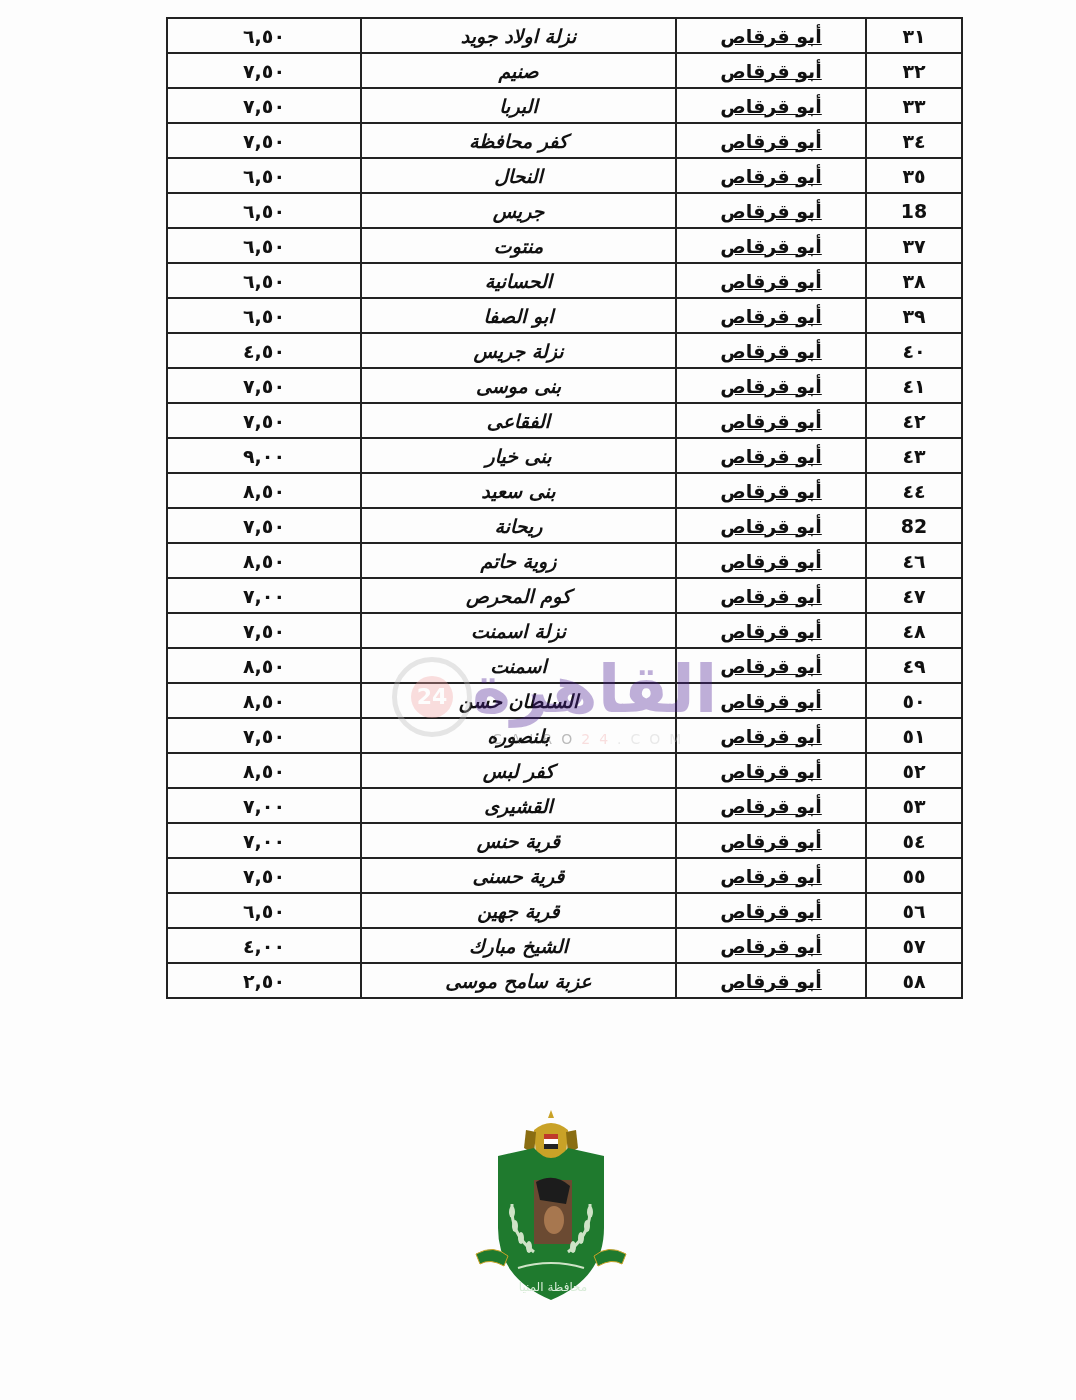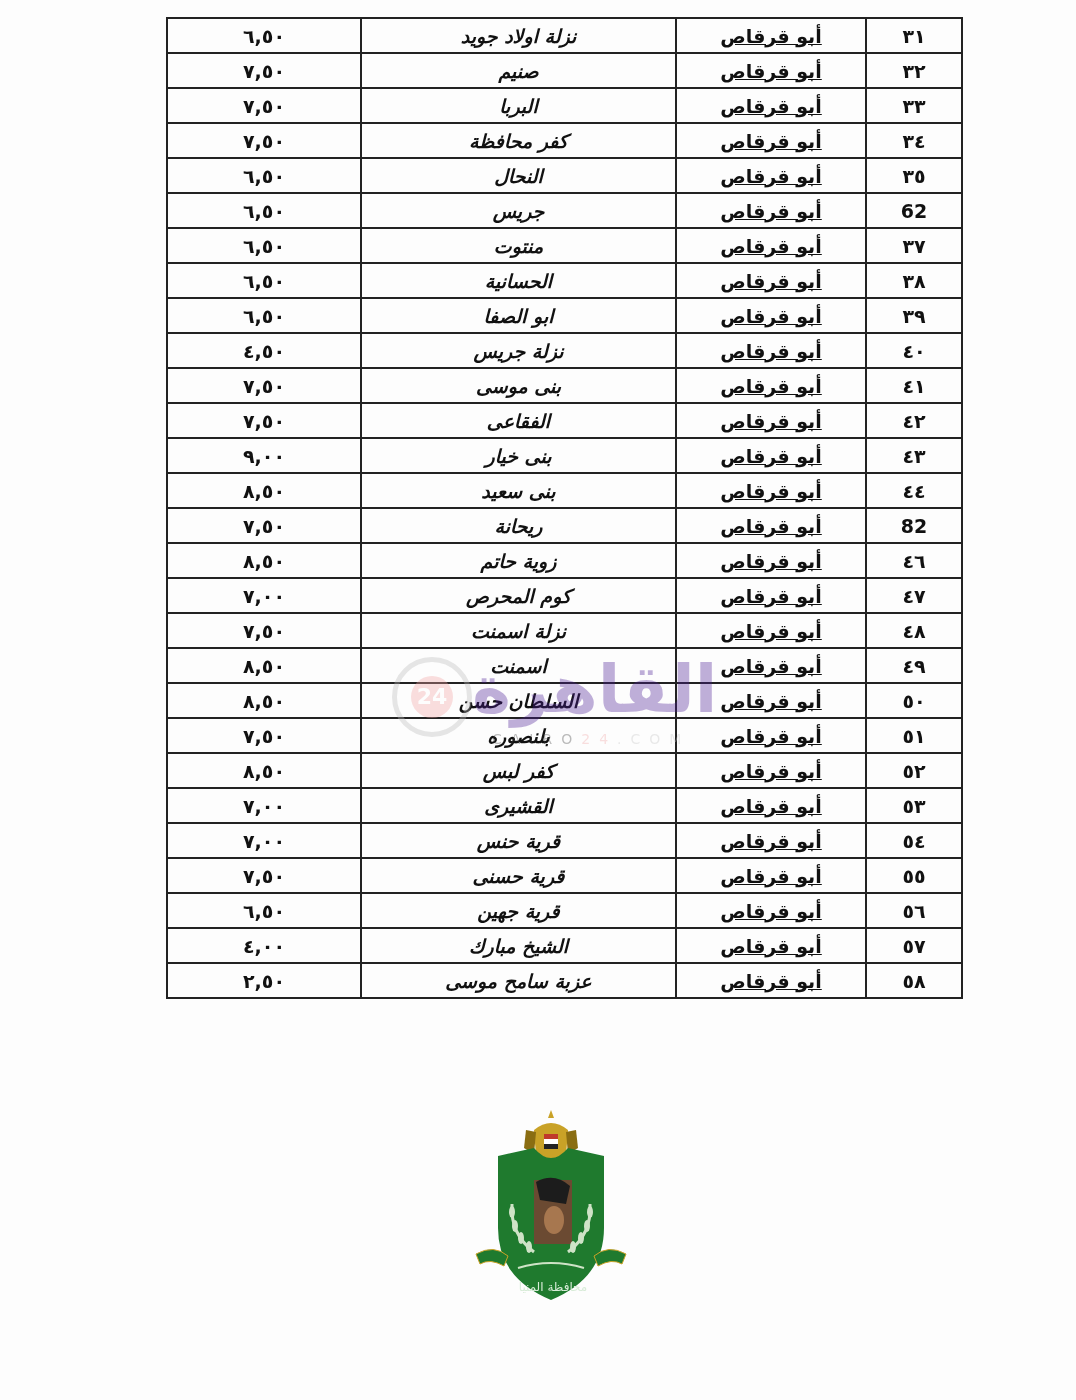--- a/index.html
+++ b/index.html
@@ -85,21 +85,21 @@
           <td class="c-village">كفر محافظة</td>
           <td class="c-fare">٧,٥٠</td>
         </tr>
         <tr>
           <td class="c-no">٣٥</td>
           <td class="c-center">أبو قرقاص</td>
           <td class="c-village">النحال</td>
           <td class="c-fare">٦,٥٠</td>
         </tr>
         <tr>
-          <td class="c-no">62</td>
+          <td class="c-no">18</td>
           <td class="c-center">أبو قرقاص</td>
           <td class="c-village">جريس</td>
           <td class="c-fare">٦,٥٠</td>
         </tr>
         <tr>
           <td class="c-no">٣٧</td>
           <td class="c-center">أبو قرقاص</td>
           <td class="c-village">منتوت</td>
           <td class="c-fare">٦,٥٠</td>
         </tr>

